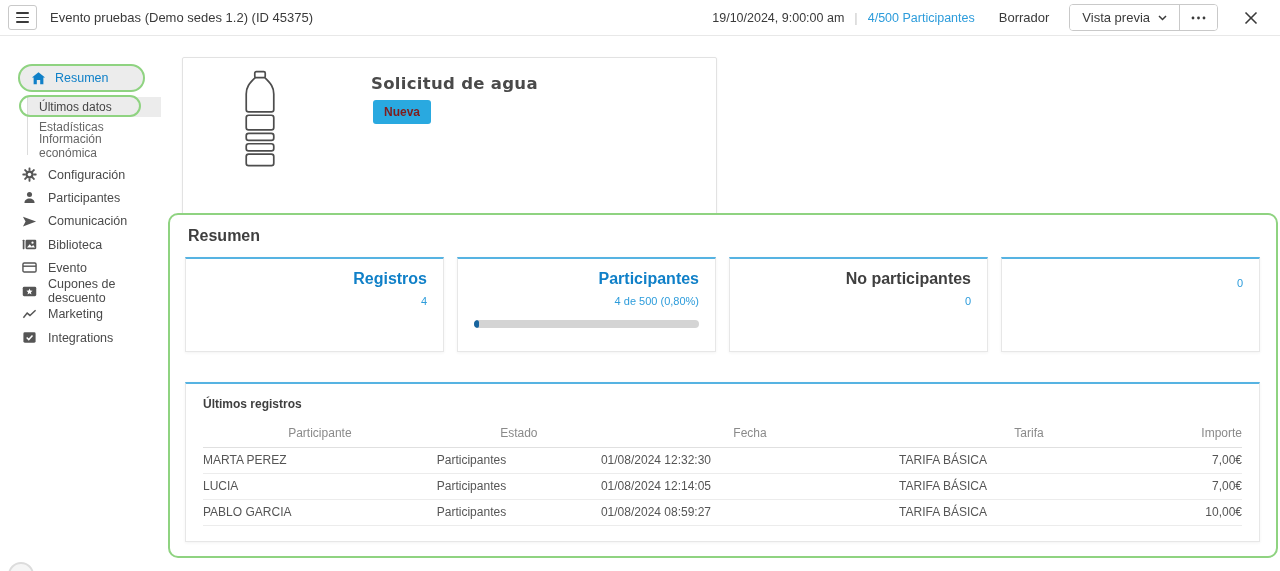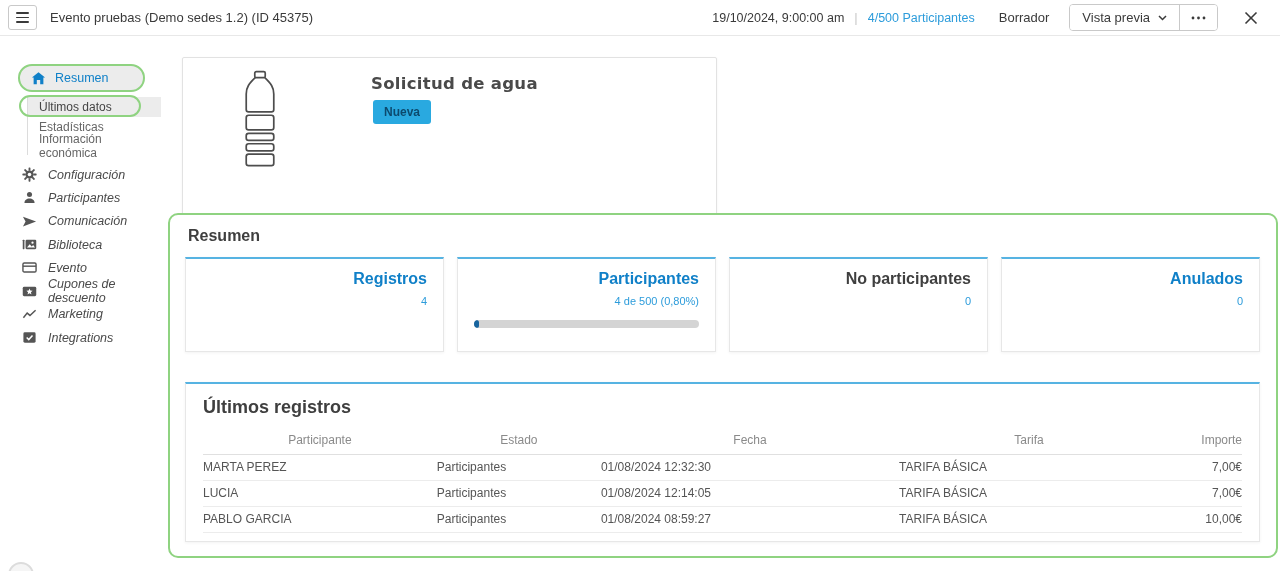--- a/index.html
+++ b/index.html
@@ -37,56 +37,56 @@
   .pill { margin-left:18px; width:127px; height:28px; background:#ececec;
           border:2px solid #8fd381; border-radius:14px; display:flex; align-items:center;
           gap:9px; padding-left:11px; cursor:pointer; }
   .pill .lbl { font-size:12.5px; color:#1080c8; }
   .subnav { margin-left:27px; margin-top:5px; border-left:1px solid #dcdcdc; width:134px; }
   .subitem { height:19px; display:flex; align-items:center; padding-left:11px;
              font-size:12px; color:#666; cursor:pointer; position:relative; }
   .subitem.active { background:#ececec; height:20px; color:#444; }
   .subitem.active .oval { position:absolute; left:-9px; top:-2px; width:122px; height:22px;
              border:2px solid #8fd381; border-radius:12px; pointer-events:none; }
-  .nav-items { list-style:none; margin-top:8px;font-style:italic; }
+  .nav-items { list-style:none; margin-top:8px; }
   .nav-items li { height:23.3px; display:flex; align-items:center; gap:11px;
                   padding-left:22px; font-size:12.5px; color:#4a4a4a; cursor:pointer; }
   .nav-items svg, .pill svg { flex:0 0 auto; }
 
   
   .main { position:absolute; left:168px; top:36px; right:0; bottom:0; }
 
   .water-card { position:absolute; left:14px; top:21px; width:535px; height:172px;
                 background:#fff; border:1px solid #e2e2e2; border-radius:2px;
                 box-shadow:0 1px 3px rgba(0,0,0,.05); }
   .bottle { position:absolute; left:58px; top:12px; }
   .water-title { position:absolute; left:188px; top:16px; font-size:16.5px; font-weight:600;
                  color:#4a4a4a; letter-spacing:.3px; font-family:"DejaVu Sans", sans-serif; }
-  .btn-nueva { position:absolute; left:190px; top:42px; background:#29a9e0; color:#0c4a6e;
+  .btn-nueva { position:absolute; left:190px; top:42px; background:#29a9e0; color:#7f1d1d;
                border:none; border-radius:3px; font-size:12px; font-weight:bold;
                padding:5px 11px; cursor:pointer; font-family:inherit; }
 
   .green-panel { position:absolute; left:0; top:177px; width:1110px; height:345px;
                  border:2px solid #8fd381; border-radius:10px; background:#fff; }
   .panel-title { position:absolute; left:18px; top:12px; font-size:16px; color:#3f3f3f; }
 
   .stat-row { position:absolute; left:15px; right:16px; top:42px; display:flex; gap:13px; }
   .stat-card { flex:1 1 0; height:95px; background:#fff; border:1px solid #e7e7e7;
                border-top:2px solid #56b3e2; box-shadow:0 1px 3px rgba(0,0,0,.05);
                padding:11px 16px 0;text-align:right; }
   .stat-label { font-size:16px; font-weight:bold; color:#1080c8; cursor:pointer; }
   .stat-label.dark { color:#3f3f3f; cursor:default; }
   .stat-value { margin-top:7px; font-size:11px; color:#2d9cdb; }
   .progress { margin-top:13px; height:8px; background:#d4d4d4; border-radius:4px; overflow:hidden; }
   .progress .fill { height:100%; width:2%; background:#17649e; border-radius:4px; }
 
   .table-card { position:absolute; left:15px; right:16px; top:167px; height:160px;
                 background:#fff; border:1px solid #e7e7e7; border-top:2px solid #56b3e2;
                 box-shadow:0 1px 3px rgba(0,0,0,.05); padding:13px 17px 0; }
-  .table-title { font-size:18px; color:#3f3f3f; }
+  .table-title { font-size:12px; color:#3f3f3f; }
   table { width:100%; border-collapse:collapse; margin-top:10px; font-size:12px; table-layout:fixed; }
   th { text-align:center; font-weight:normal; color:#8a8a8a; padding:5px 0 7px;
        border-bottom:1px solid #e0e0e0; }
   td { color:#555; padding:5px 0 6px; border-bottom:1px solid #ececec; }
   th.c1, td.c1 { width:22.5%; }
   th.c2, td.c2 { width:15.8%; }
   th.c3, td.c3 { width:28.7%; }
   th.c4, td.c4 { width:25%; }
   th.c5, td.c5 { width:8%; text-align:right; }
 
@@ -257,21 +257,20 @@
           <div class="stat-value">4 de 500 (0,80%)</div>
           <div class="progress">
             <div class="fill" style="width: 2%;"></div>
           </div>
         </div>
         <div class="stat-card">
           <div class="stat-label dark">No participantes</div>
           <div class="stat-value">0</div>
         </div>
         <div class="stat-card">
-          <div class="stat-label">Anulados</div>
           <div class="stat-value">0</div>
         </div>
       </div>
 
       <div class="table-card">
         <h3 class="table-title">Últimos registros</h3>
         <table>
           <thead>
             <tr>
               <th class="c1">Participante</th>

